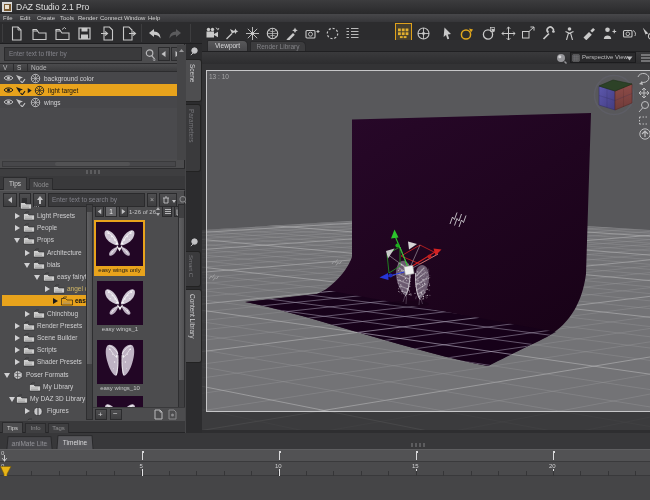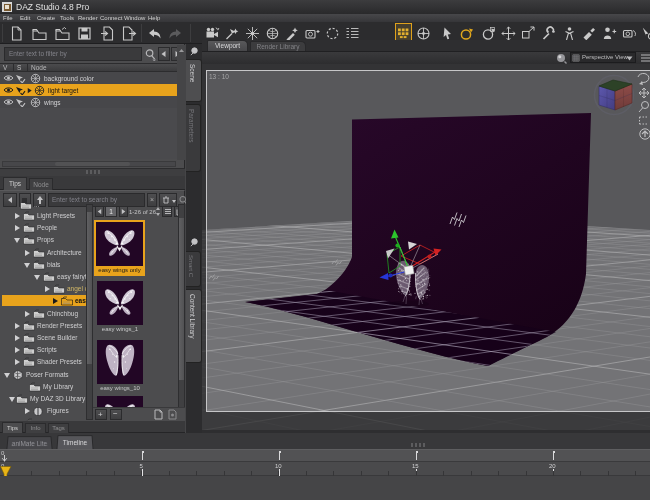--- a/index.html
+++ b/index.html
@@ -3,21 +3,21 @@
 *{margin:0;padding:0;box-sizing:border-box}
 html,body{width:650px;height:500px;overflow:hidden;background:#454547;font-family:"Liberation Sans",sans-serif}
 .abs{position:absolute}
 body{position:relative}
 </style></head><body>
 <div class="abs" style="left:0;top:0;width:650px;height:14px;background:linear-gradient(#3c3c3e,#29292b)">
 <div class="abs" style="left:2px;top:2px;width:10px;height:10px;background:#d8d8d8">
       <div class="abs" style="left:1.5px;top:1.5px;width:7px;height:7px;background:#7a5a30"></div>
       <div class="abs" style="left:3px;top:3px;width:4px;height:4px;background:#e8e0d0"></div>
     </div>
-<div class="abs" style="left:16px;top:2px;font-size:8.5px;color:#e2e2e2">DAZ Studio 4.8 Pro</div>
+<div class="abs" style="left:16px;top:2px;font-size:8.5px;color:#e2e2e2">DAZ Studio 2.1 Pro</div>
 </div>
 <div class="abs" style="left:0;top:14px;width:650px;height:8px;background:linear-gradient(#47474a,#363639)"></div>
 <div class="abs" style="left:3px;top:14.5px;font-size:6px;color:#d0d0d0">File</div>
 <div class="abs" style="left:20px;top:14.5px;font-size:6px;color:#d0d0d0">Edit</div>
 <div class="abs" style="left:37px;top:14.5px;font-size:6px;color:#d0d0d0">Create</div>
 <div class="abs" style="left:60px;top:14.5px;font-size:6px;color:#d0d0d0">Tools</div>
 <div class="abs" style="left:78px;top:14.5px;font-size:6px;color:#d0d0d0">Render</div>
 <div class="abs" style="left:100px;top:14.5px;font-size:6px;color:#d0d0d0">Connect</div>
 <div class="abs" style="left:124px;top:14.5px;font-size:6px;color:#d0d0d0">Window</div>
 <div class="abs" style="left:148px;top:14.5px;font-size:6px;color:#d0d0d0">Help</div>

